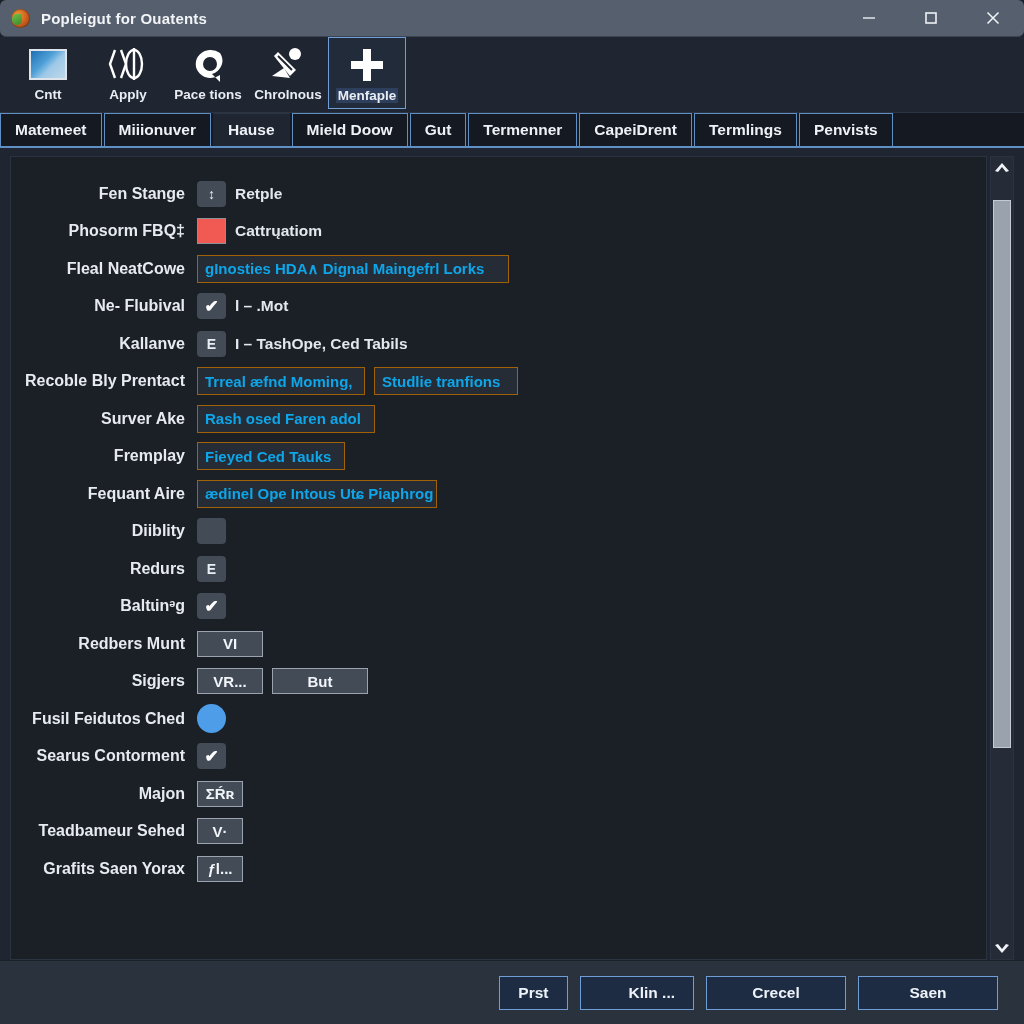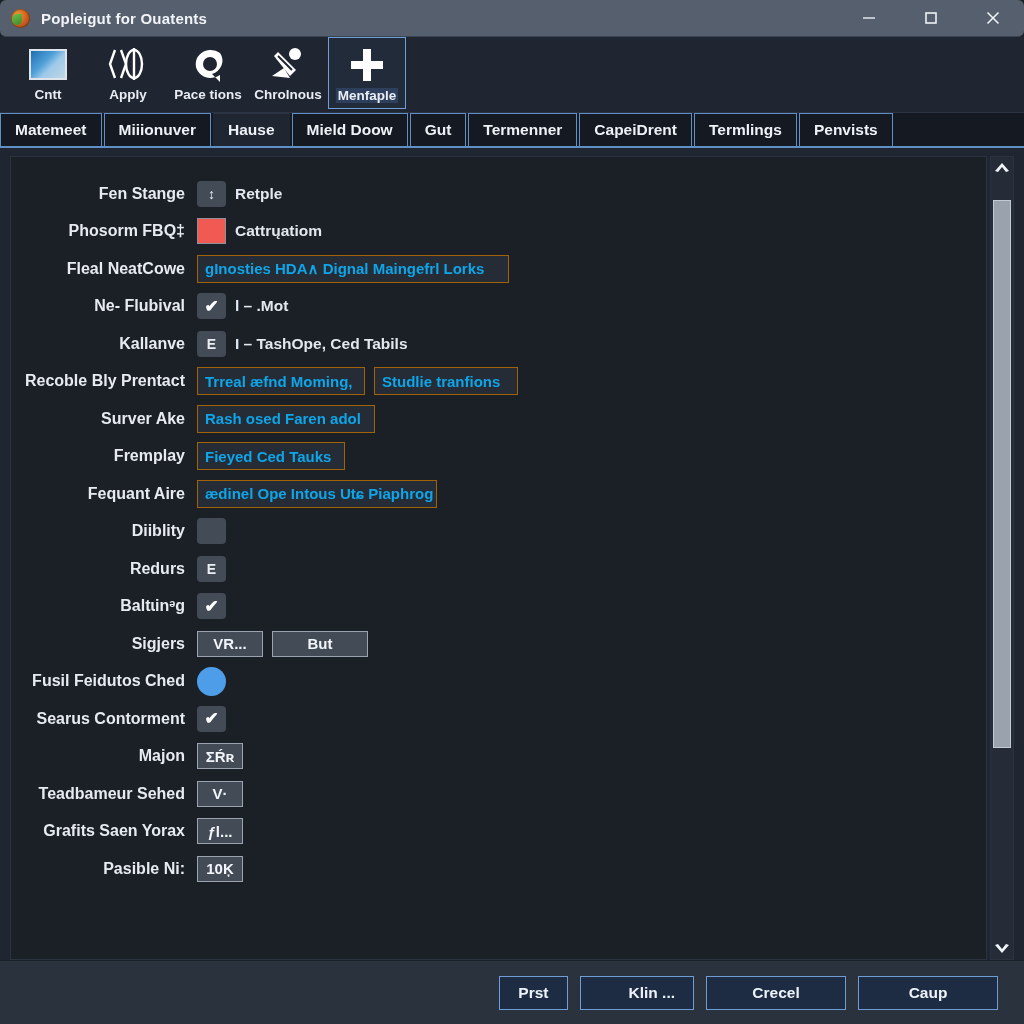--- a/index.html
+++ b/index.html
@@ -477,20 +477,26 @@
             <div class="spin">E</div>
           </div>
         </div>
         <div class="row">
           <div class="row-label">Baltɩinᵊg</div>
           <div class="row-ctrls">
             <div class="chk">✔</div>
           </div>
         </div>
         <div class="row">
+          <div class="row-label">Redbers Munt</div>
+          <div class="row-ctrls">
+            <div class="wbtn" style="width: 66px;">VI</div>
+          </div>
+        </div>
+        <div class="row">
           <div class="row-label">Sigjers</div>
           <div class="row-ctrls">
             <div class="wbtn" style="width: 66px;">VR...</div>
             <div class="wbtn" style="width: 96px;">But</div>
           </div>
         </div>
         <div class="row">
           <div class="row-label">Fusil Feidutos Ched</div>
           <div class="row-ctrls">
             <div class="circle-swatch" style="background: rgb(78, 157, 232);"></div>
@@ -511,26 +517,20 @@
         <div class="row">
           <div class="row-label">Teadbameur Sehed</div>
           <div class="row-ctrls">
             <div class="wbtn" style="width: 46px;">V·</div>
           </div>
         </div>
         <div class="row">
           <div class="row-label">Grafits Saen Yorax</div>
           <div class="row-ctrls">
             <div class="wbtn" style="width: 46px;">ƒl...</div>
-          </div>
-        </div>
-        <div class="row">
-          <div class="row-label">Pasible Ni:</div>
-          <div class="row-ctrls">
-            <div class="wbtn" style="width: 46px;">10Ķ</div>
           </div>
         </div>
       </div>
     <div class="vscroll">
       <div class="vs-arrow">
         <svg width="16" height="12" viewBox="0 0 16 12">
             <path d="M8 2 L15 10 L12 11 L8 6 L4 11 L1 10 Z" fill="currentColor"></path>
           </svg>
       </div>
       <div class="vs-track">
@@ -541,16 +541,16 @@
             <path d="M8 10 L1 2 L4 1 L8 6 L12 1 L15 2 Z" fill="currentColor"></path>
           </svg>
       </div>
     </div>
   </div>
 
   <div class="footer" id="footer">
       <div class="fbtn ">Prst</div>
       <div class="fbtn w2">Klin ...</div>
       <div class="fbtn w3">Crecel</div>
-      <div class="fbtn w3">Caup</div>
+      <div class="fbtn w3">Saen</div>
     </div>
 
 </div>
 
 </body></html>

